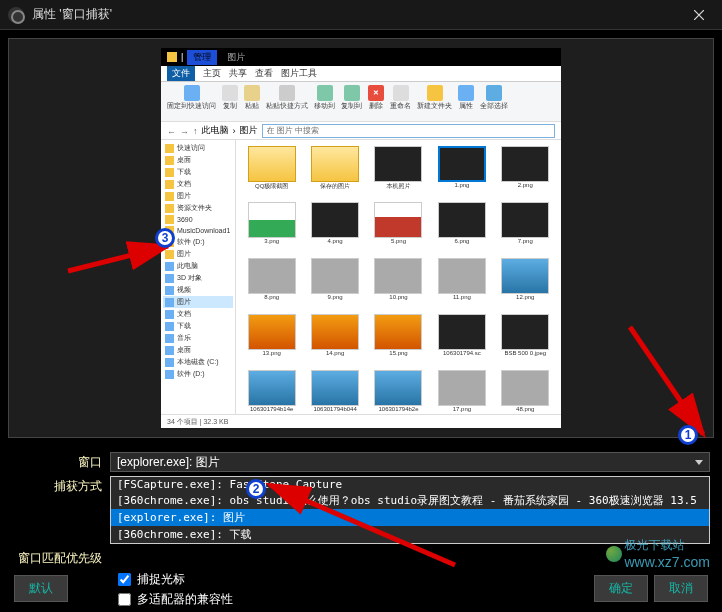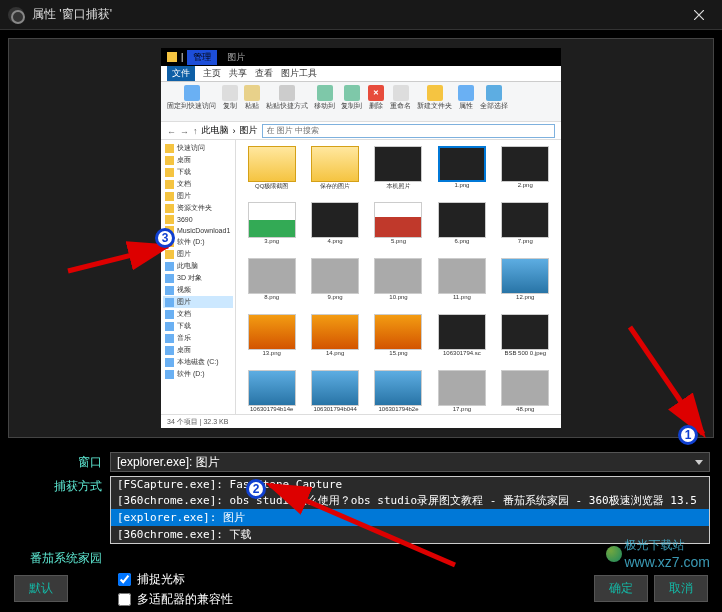--- a/index.html
+++ b/index.html
@@ -178,21 +178,21 @@
 }
 .row {
   display: flex;
   align-items: flex-start;
   margin-bottom: 4px;
 }
 .row .label {
   width: 98px;
   text-align: right;
   padding-right: 8px;
-  color: #5eead4;
+  color: #fef9c3;
   padding-top: 2px;
 }
 .row .field { flex: 1; position: relative; }
 .combo {
   display: flex;
   align-items: center;
   background: #2a2a2a;
   border: 1px solid #555;
   height: 20px;
   padding: 0 6px;
@@ -559,21 +559,21 @@
     <div class="field" style="position:relative">
       <div class="dropdown" id="dropdown">
           <div class="opt">[FSCapture.exe]: FastStone Capture</div>
           <div class="opt">[360chrome.exe]: obs studio怎么使用？obs studio录屏图文教程 - 番茄系统家园 - 360极速浏览器 13.5</div>
           <div class="opt selected">[explorer.exe]: 图片</div>
           <div class="opt">[360chrome.exe]: 下载</div>
         </div>
     </div>
   </div>
   <div class="row">
-    <div class="label">番茄系统家园</div>
+    <div class="label">窗口匹配优先级</div>
     <div class="field"></div>
   </div>
   <div class="checks">
     <label class="check">
       <input type="checkbox" checked="" style="">
       <span>捕捉光标</span>
     </label>
     <label class="check">
       <input type="checkbox" style="">
       <span>多适配器的兼容性</span>

